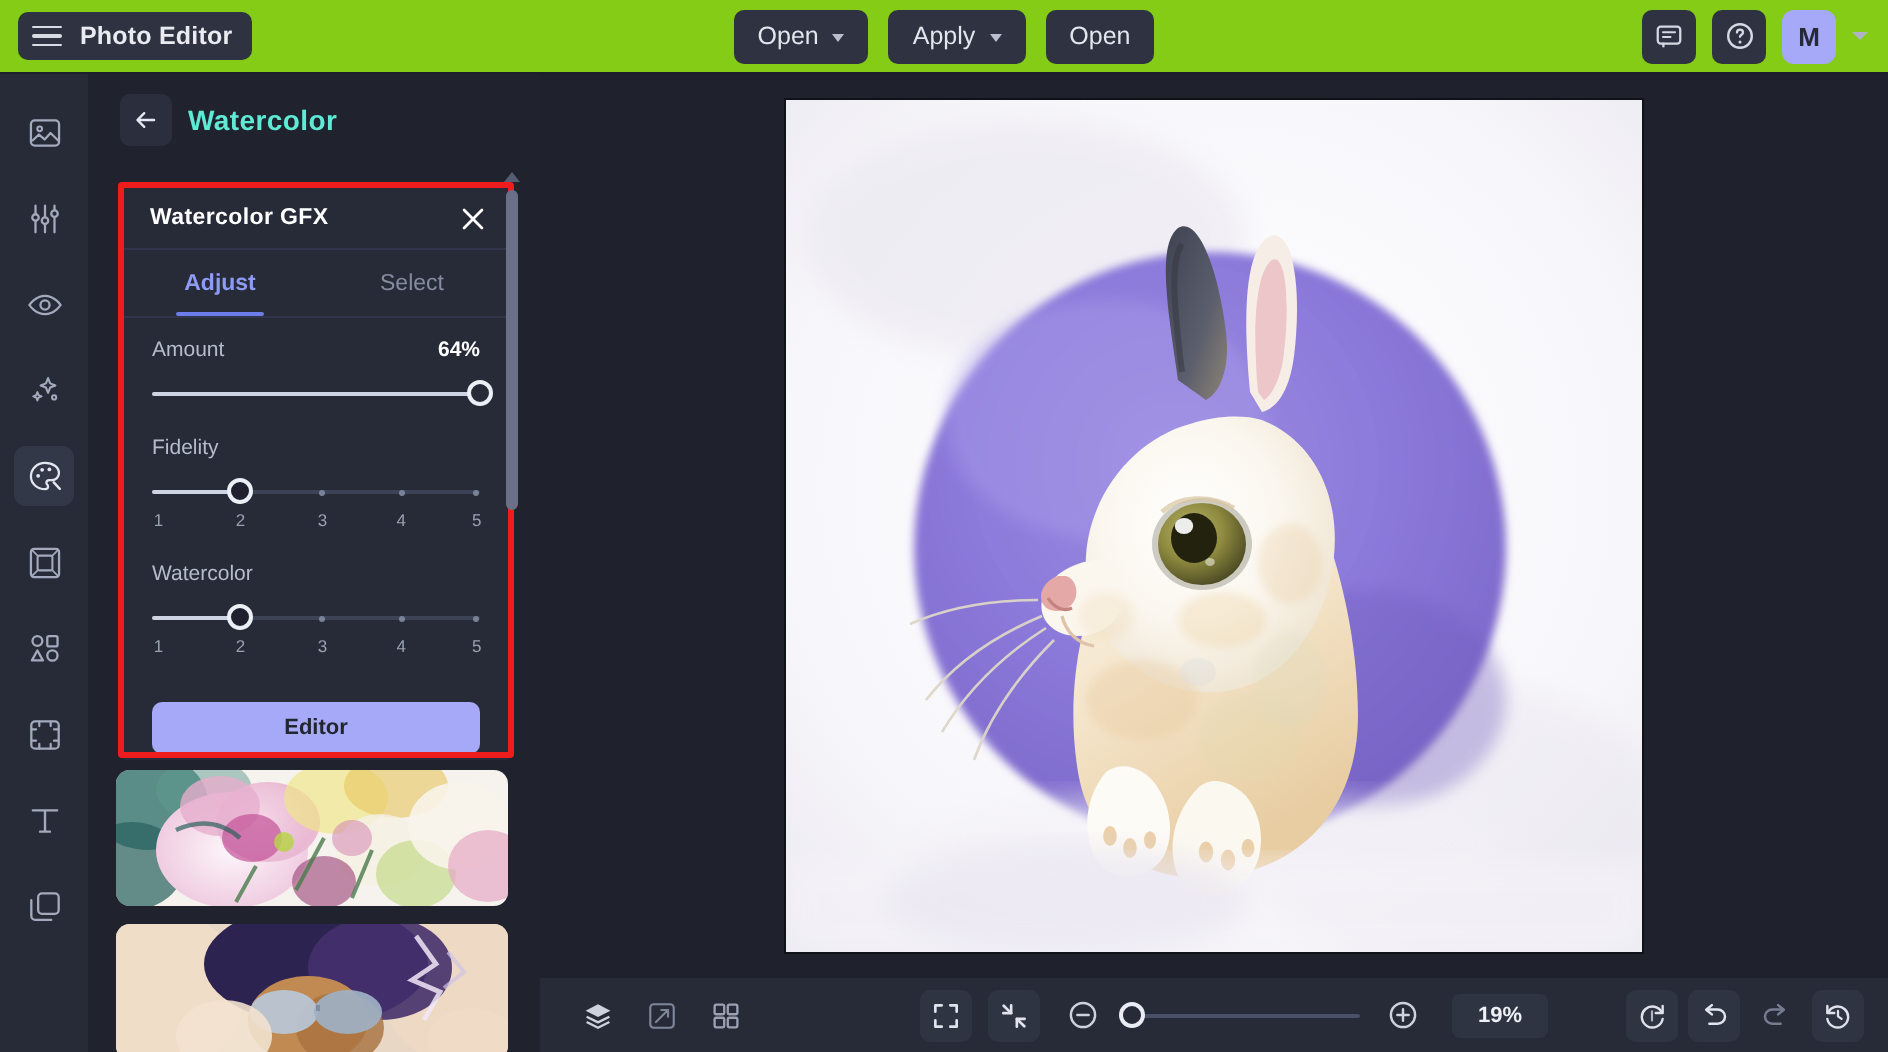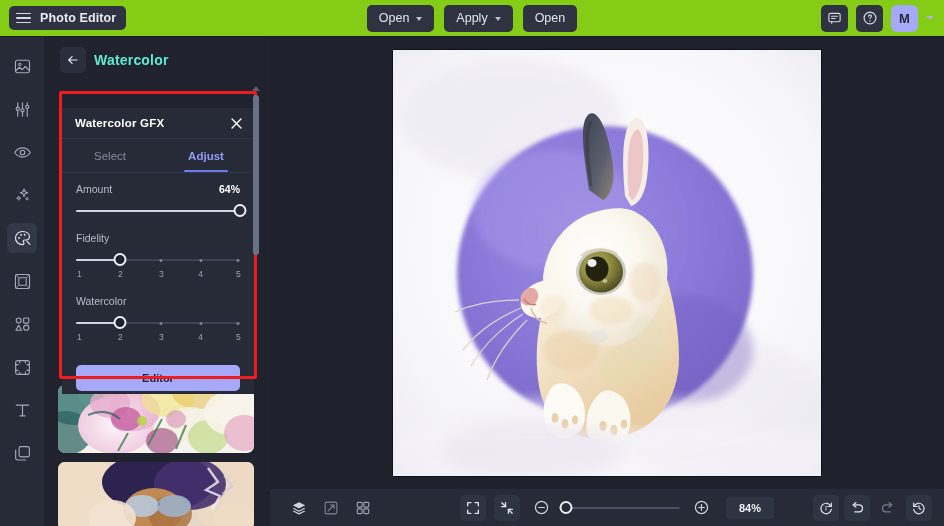--- a/index.html
+++ b/index.html
@@ -89,21 +89,21 @@
   .panel-title { color: #5eead4; font-size: 14px; font-weight: 700; letter-spacing: .2px; }
 
   
   .hl {
     position: absolute; left: 59px; top: 91px; width: 198px; height: 288px;
     border: 3px solid #ee1c1c; border-radius: 2px; z-index: 40; pointer-events: none;
   }
 
   
   .dialog {
-    position: absolute; left: 62px; top: 108px; width: 192px; height: 286px;
+    position: absolute; left: 62px; top: 94px; width: 192px; height: 286px;
     background: #272b37; z-index: 30; overflow: hidden;
   }
   .dlg-head {
     height: 31px; display: flex; align-items: center; justify-content: space-between;
     padding: 0 9px 0 13px; border-bottom: 1px solid #31364a;
   }
   .dlg-title { color: #fff; font-size: 11.5px; font-weight: 700; letter-spacing: .2px; }
   .dlg-close { cursor: pointer; display: flex; padding: 2px; }
   .dlg-tabs { display: flex; height: 34px; border-bottom: 1px solid #31364a; }
   .dlg-tab {
@@ -420,22 +420,22 @@
     <div class="dlg-head">
       <span class="dlg-title">Watercolor GFX</span>
       <span class="dlg-close">
         <svg width="13" height="13" viewBox="0 0 14 14" fill="none">
           <path d="M2.2 2.2l9.6 9.6M11.8 2.2l-9.6 9.6" stroke="#ffffff" stroke-width="1.5" stroke-linecap="round"></path>
         </svg>
       </span>
     </div>
 
     <div class="dlg-tabs">
+      <div class="dlg-tab active">Adjust</div>
       <div class="dlg-tab">Select</div>
-      <div class="dlg-tab active">Adjust</div>
     </div>
 
     <div class="dlg-body">
 
       <div>
         <div class="ctl-row">
           <span class="ctl-label">Amount</span>
           <span class="ctl-val">64%</span>
         </div>
         <div class="track-wrap">
@@ -650,21 +650,21 @@
       <div class="zoom-track">
         <div class="zoom-line"></div>
         <div class="zoom-knob"></div>
       </div>
       <div class="bb-icon">
         <svg width="17" height="17" viewBox="0 0 18 18" fill="none">
           <circle cx="9" cy="9" r="6.4" stroke="#cdd2de" stroke-width="1.3"></circle>
           <path d="M6 9h6M9 6v6" stroke="#cdd2de" stroke-width="1.3" stroke-linecap="round"></path>
         </svg>
       </div>
-      <div class="zoom-val">84%</div>
+      <div class="zoom-val">19%</div>
     </div>
 
     <div class="bb-right">
       <div class="bb-icon boxed">
         <svg width="16" height="16" viewBox="0 0 18 18" fill="none">
           <path d="M14.6 7.2A5.9 5.9 0 1 0 15 10.6" stroke="#dfe2ea" stroke-width="1.35" stroke-linecap="round"></path>
           <path d="M15 3.4v3.9h-3.9" stroke="#dfe2ea" stroke-width="1.35" stroke-linecap="round" stroke-linejoin="round"></path>
           <path d="M9 6.4v5.2" stroke="#dfe2ea" stroke-width="1.2" stroke-linecap="round" opacity=".75"></path>
         </svg>
       </div>

